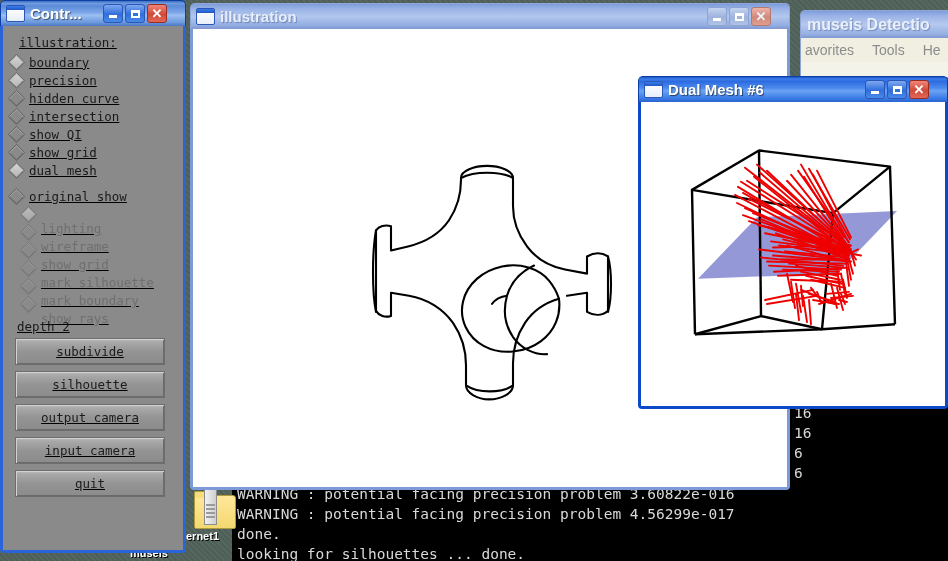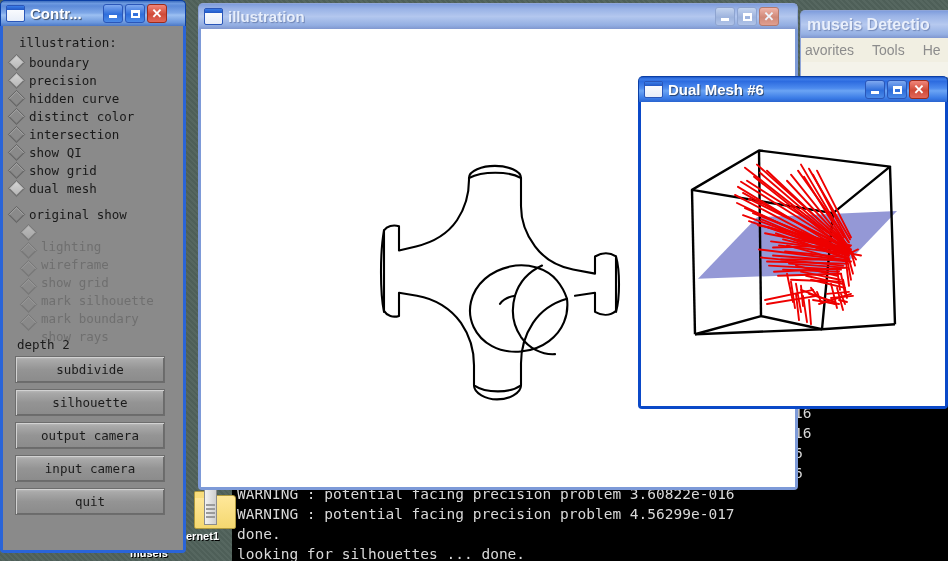--- a/index.html
+++ b/index.html
@@ -113,20 +113,21 @@
   }
   .g-min{width:8px;height:3px;background:#fff;margin-top:6px;}
   .g-max{width:9px;height:8px;border:2px solid #fff;border-top-width:3px;box-sizing:border-box;}
   .g-close{font-size:13px;line-height:13px;font-weight:bold;}
 
   
   #ctrl .frame{
     border-color:#2a64d8;
     background:#8a8a8a;
     padding:4px 12px 0 0;
+    text-decoration:underline;
   }
   #ctrl .tb-blue{
     background:linear-gradient(180deg,#3f6fbe 0%,#6d9ae0 10%,#5c8ad8 20%,
       #7fa8e8 48%,#9cc0f2 56%,#6b97dc 86%,#4a76c4 100%);
   }
   .panel{
     background:#8a8a8a;height:100%;box-sizing:border-box;
     font-family:"DejaVu Sans Mono","Liberation Mono",monospace;
     font-size:12.5px;color:#1a1a1a;
     padding:3px 0 0 6px;
@@ -228,21 +229,21 @@
     <div class="folder-doc">
         <i></i>
       </div>
   </div>
   <div class="lbl">ernet1</div>
 </div>
 <div class="desk-icon" style="left:130px;top:546px;">
   <div class="lbl">museis</div>
 </div>
 
-<div class="win" id="illu" style="left:198px;top:3px;width:600px;height:487px;">
+<div class="win" id="illu" style="left:190px;top:3px;width:600px;height:487px;">
   <div class="titlebar tb-inactive">
     <div class="tb-icon"></div>
     <div class="tb-title inact">illustration</div>
     <div class="tb-btns">
       <div class="tb-btn inact">
           <div class="g-min"></div>
         </div>
       <div class="tb-btn inact">
           <div class="g-max"></div>
         </div>
@@ -333,24 +334,20 @@
         <div class="dia on"></div>
         <div class="txt">boundary</div>
       </div>
       <div class="opt">
         <div class="dia on"></div>
         <div class="txt">precision</div>
       </div>
       <div class="opt">
         <div class="dia"></div>
         <div class="txt">hidden curve</div>
-      </div>
-      <div class="opt">
-        <div class="dia"></div>
-        <div class="txt">distinct color</div>
       </div>
       <div class="opt">
         <div class="dia"></div>
         <div class="txt">intersection</div>
       </div>
       <div class="opt">
         <div class="dia"></div>
         <div class="txt">show QI</div>
       </div>
       <div class="opt">

